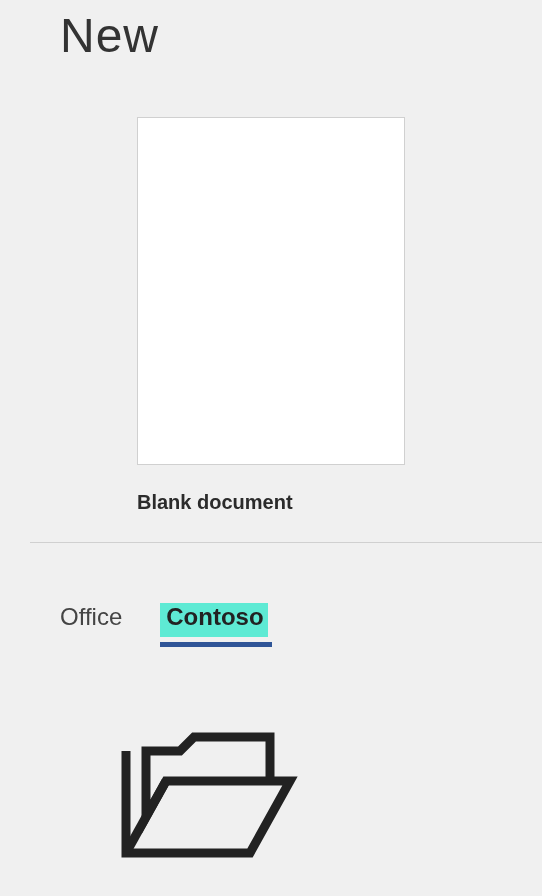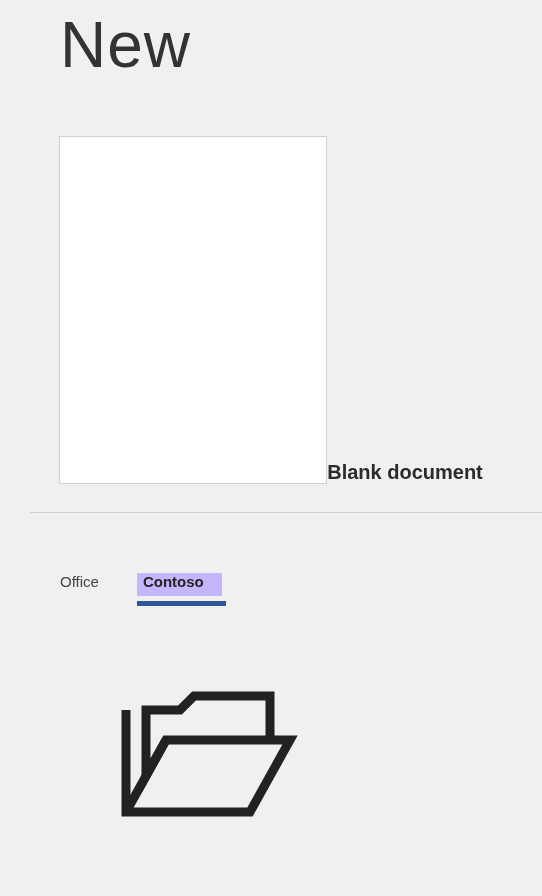--- a/index.html
+++ b/index.html
@@ -12,37 +12,37 @@
       height: 896px;
       background: #f0f0f0;
       font-family: "Segoe UI", "Segoe UI Light", Arial, sans-serif;
       color: #2b2b2b;
       overflow: hidden;
     }
     .container {
       padding: 0 56px;
     }
     .page-title {
-      font-size: 64px;
+      font-size: 48px;
       font-weight: 300;
       color: #333;
       padding-top: 8px;
       padding-left: 4px;
       letter-spacing: 1px;
     }
     .template-section {
       margin-top: 54px;
       display: flex;
       flex-direction: column;
       align-items: center;
     }
     .template-card {
       display: flex;
-      flex-direction: row;
-      align-items: flex-end;
+      flex-direction: column;
+      align-items: flex-start;
       cursor: pointer;
     }
     .template-preview {
       width: 268px;
       height: 348px;
       background: #ffffff;
       border: 1px solid #d0d0d0;
     }
     .template-label {
       margin-top: 26px;
@@ -55,43 +55,43 @@
       height: 1px;
       background: #d0d0d0;
     }
     .tabs {
       margin-top: 60px;
       display: flex;
       gap: 44px;
       padding-left: 4px;
     }
     .tab {
-      font-size: 15px;
+      font-size: 24px;
       color: #444;
       cursor: pointer;
       padding-bottom: 6px;
       position: relative;
     }
     .tab.active {
       font-weight: 700;
       color: #222;
     }
     .tab.active::after {
       content: '';
       position: absolute;
       left: 0;
       right: -4px;
       bottom: -10px;
       height: 5px;
       background: #2f5597;
     }
     .tab.highlighted {
-      background: #c4b5fd;
+      background: #5eead4;
       padding-left: 6px;
-      padding-right: 18px;
+      padding-right: 4px;
       margin-left: -6px;
     }
     .folder-section {
       margin-top: 86px;
       padding-left: 64px;
     }
     .folder-icon svg {
       display: block;
     }
   </style>

